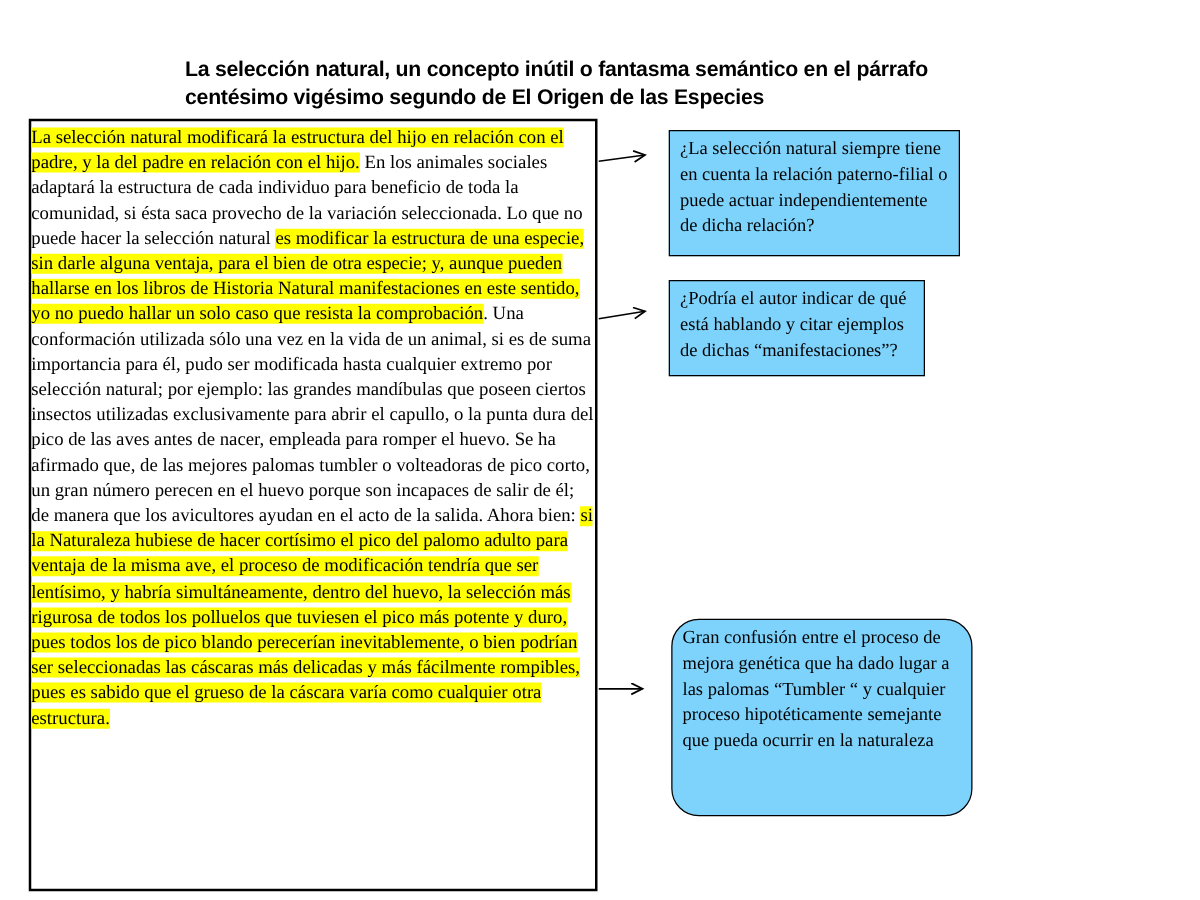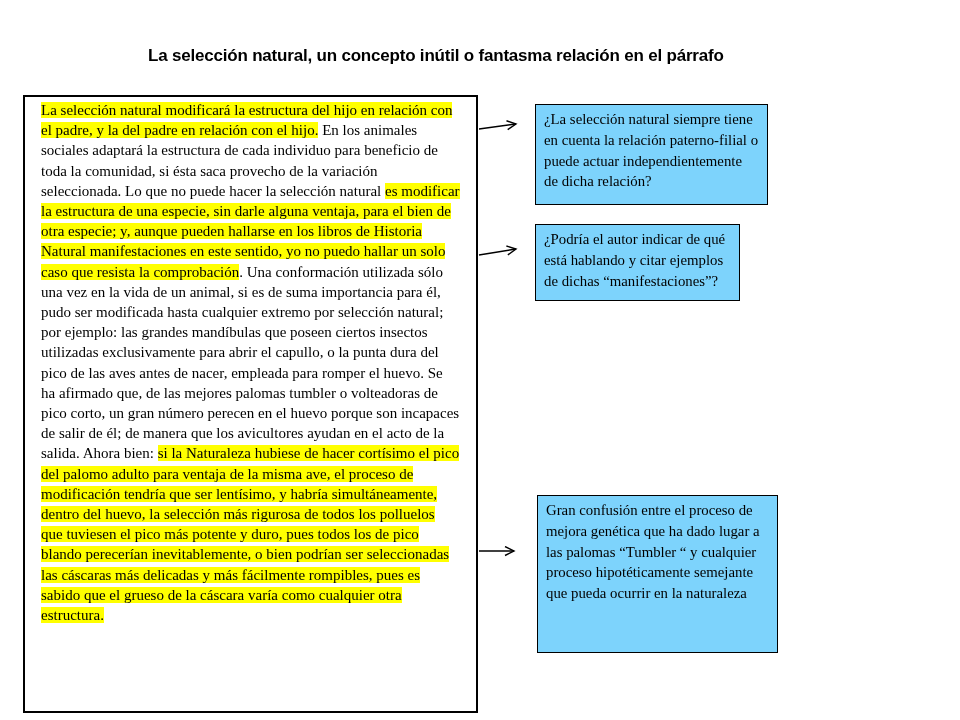--- a/index.html
+++ b/index.html
@@ -22,55 +22,56 @@
     line-height: 21.5px;
     letter-spacing: -0.2px;
     color: #000000;
   }
   .title-line { display: block; white-space: nowrap; }
   .main-box {
     position: absolute;
     left: 23px; top: 95px;
     width: 455px; height: 618px;
     border: 2px solid #000000;
-    padding: 3px 16px;
+    padding: 3px 0;
     background: #ffffff;
   }
   .body-text {
     margin: 0;
     font-size: 15px;
     line-height: 20.2px;
     text-align: left;
   }
   .hl { background: #FFFF00; }
   .comment-box {
     position: absolute;
     border: 1.5px solid #000000;
     padding: 4px 8px;
     background: #7dd3fc;
     font-size: 14.8px;
     line-height: 20.8px;
   }
   .comment-box p { margin: 0; }
   .comment-1 { left: 535px; top: 104px; width: 233px; height: 101px; }
   .comment-2 { left: 535px; top: 224px; width: 205px; height: 77px;  }
-  .comment-3 { left: 537px; top: 495px; width: 241px; height: 158px; }
+  .comment-3 { left: 537px; top: 495px; width: 241px; height: 158px; border-radius: 22px; }
   .arrows {
     position: absolute;
     left: 0; top: 0;
     pointer-events: none;
   }
 </style>
 </head>
 <body>
 
 <div>
 
   <h1 class="title">
-    <span class="title-line">La selección natural, un concepto inútil o fantasma relación en el párrafo</span>
+    <span class="title-line">La selección natural, un concepto inútil o fantasma semántico en el párrafo</span>
+    <span class="title-line">centésimo vigésimo segundo de El Origen de las Especies</span>
   </h1>
 
   <div class="main-box">
     <p class="body-text"><span class="hl">La selección natural modificará la estructura del hijo en relación con el padre, y la del padre en relación con el hijo.</span><span> En los animales sociales adaptará la estructura de cada individuo para beneficio de toda la comunidad, si ésta saca provecho de la variación seleccionada. Lo que no puede hacer la selección natural </span><span class="hl">es modificar la estructura de una especie, sin darle alguna ventaja, para el bien de otra especie; y, aunque pueden hallarse en los libros de Historia Natural manifestaciones en este sentido, yo no puedo hallar un solo caso que resista la comprobación</span><span>. Una conformación utilizada sólo una vez en la vida de un animal, si es de suma importancia para él, pudo ser modificada hasta cualquier extremo por selección natural; por ejemplo: las grandes mandíbulas que poseen ciertos insectos utilizadas exclusivamente para abrir el capullo, o la punta dura del pico de las aves antes de nacer, empleada para romper el huevo. Se ha afirmado que, de las mejores palomas tumbler o volteadoras de pico corto, un gran número perecen en el huevo porque son incapaces de salir de él; de manera que los avicultores ayudan en el acto de la salida. Ahora bien: </span><span class="hl">si la Naturaleza hubiese de hacer cortísimo el pico del palomo adulto para ventaja de la misma ave, el proceso de modificación tendría que ser lentísimo, y habría simultáneamente, dentro del huevo, la selección más rigurosa de todos los polluelos que tuviesen el pico más potente y duro, pues todos los de pico blando perecerían inevitablemente, o bien podrían ser seleccionadas las cáscaras más delicadas y más fácilmente rompibles, pues es sabido que el grueso de la cáscara varía como cualquier otra estructura.</span></p>
   </div>
 
   <div class="comment-box comment-1">
     <p>¿La selección natural siempre tiene en cuenta la relación paterno-filial o puede actuar independientemente de dicha relación?</p>
   </div>
 

